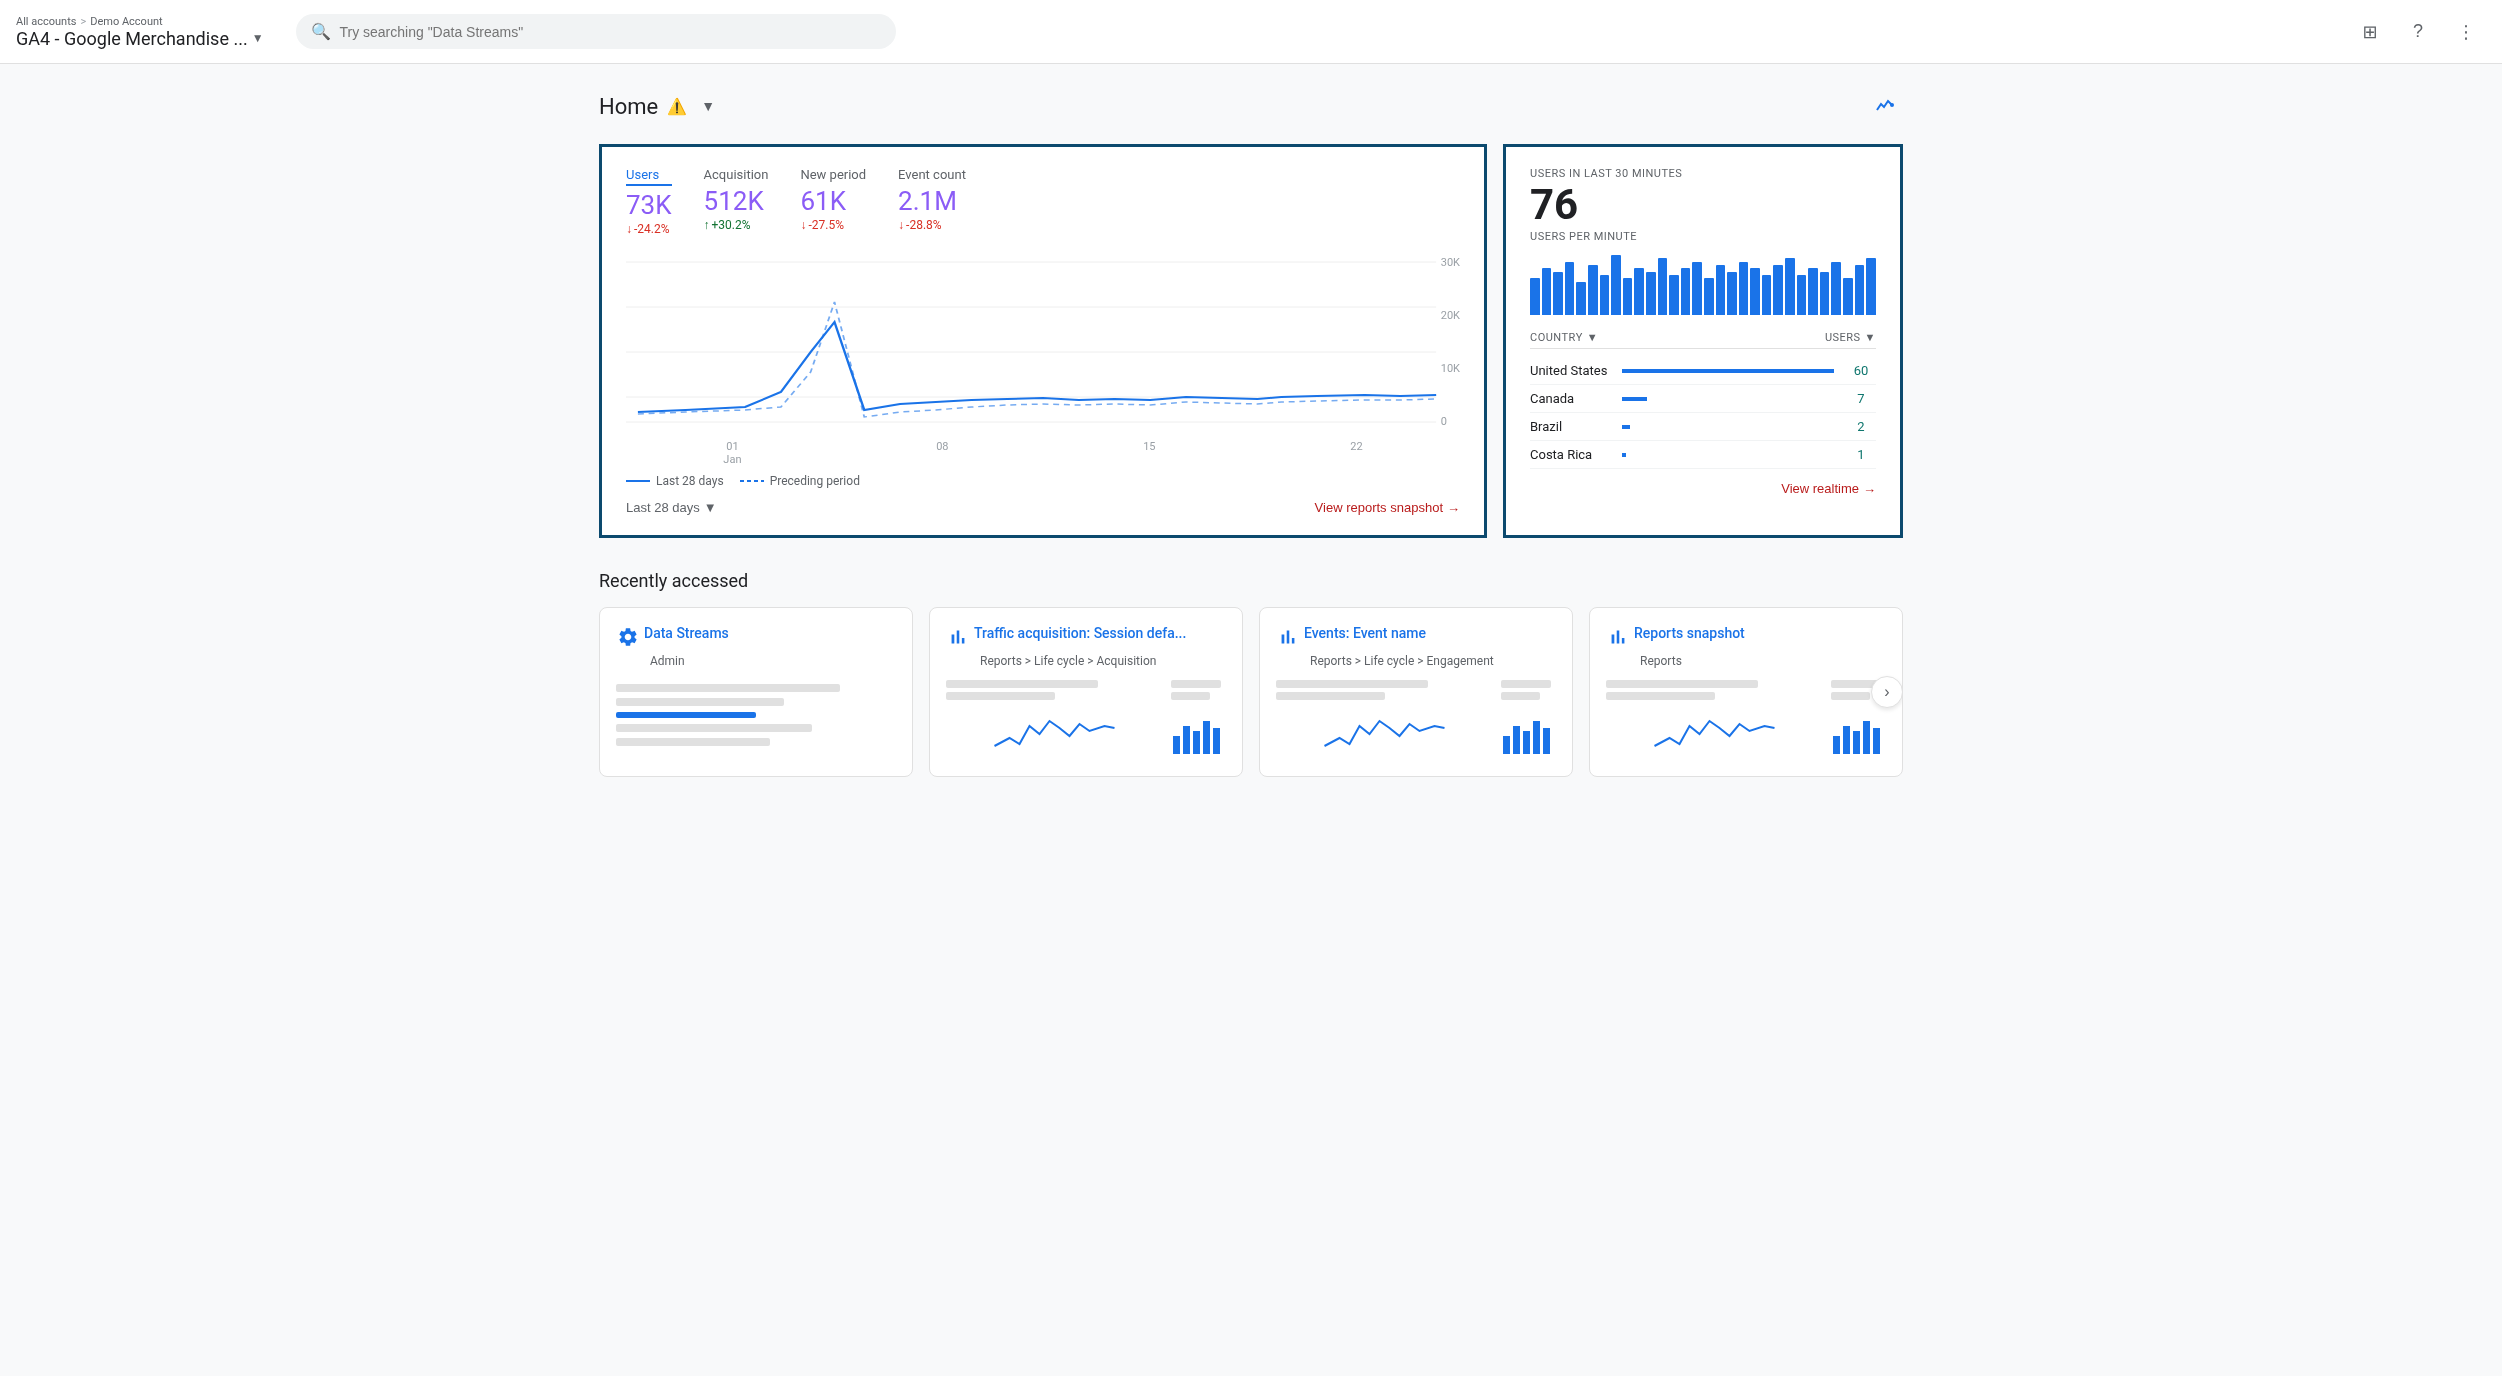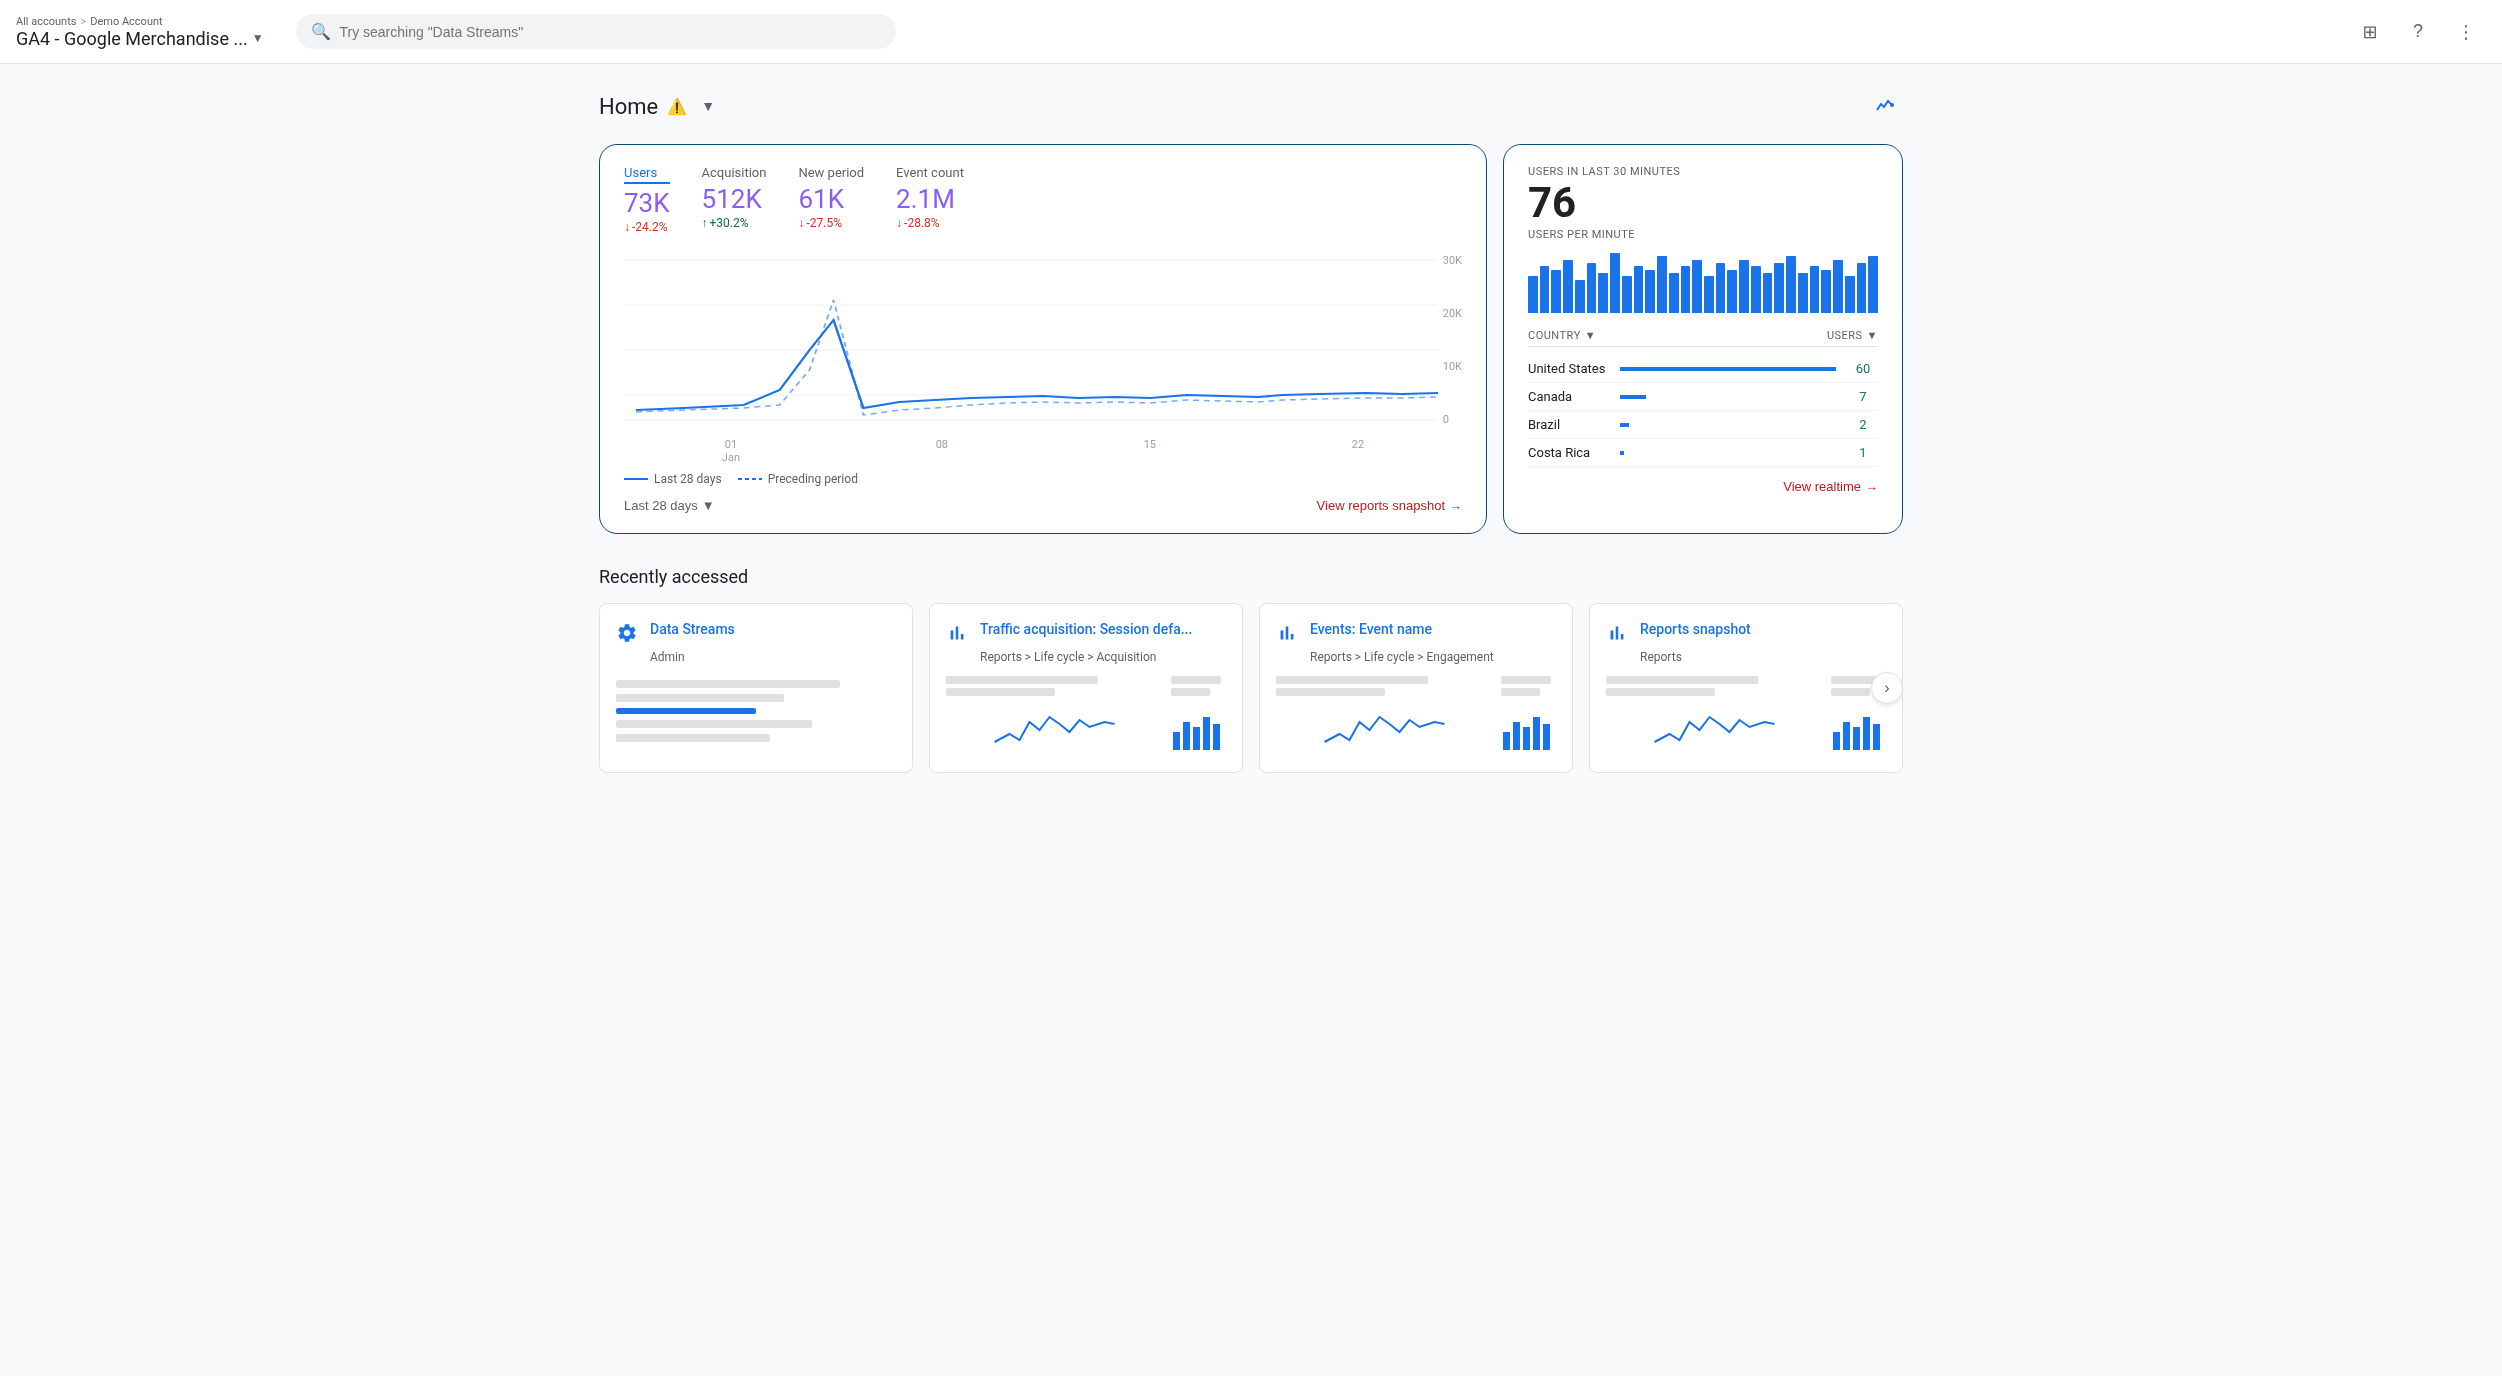--- a/index.html
+++ b/index.html
@@ -102,22 +102,22 @@
     
     .dashboard-grid {
       display: grid;
       grid-template-columns: 1fr 400px;
       gap: 16px;
       margin-bottom: 32px;
     }
 
     .card {
       background: #fff;
-      border-radius: 18px;
-      border: 1px solid #0c4a6e;
+      border-radius: 0;
+      border: 3px solid #0c4a6e;
       padding: 20px 24px;
     }
 
     
     .metrics-row {
       display: flex;
       gap: 32px;
       margin-bottom: 16px;
     }
     .metric-item { display: flex; flex-direction: column; }
@@ -289,22 +289,23 @@
       border: 1px solid #e0e0e0;
       border-radius: 8px;
       padding: 16px;
       cursor: pointer;
       position: relative;
       overflow: hidden;
     }
     .recent-card-header {
       display: flex;
       align-items: flex-start;
-      gap: 10px;
+      gap: 4px;
       margin-bottom: 4px;
+      text-align: center;
     }
     .recent-icon {
       width: 24px; height: 24px;
       color: #1a73e8;
       font-size: 18px;
       flex-shrink: 0;
       margin-top: 2px;
     }
     .recent-title {
       font-size: 14px;

